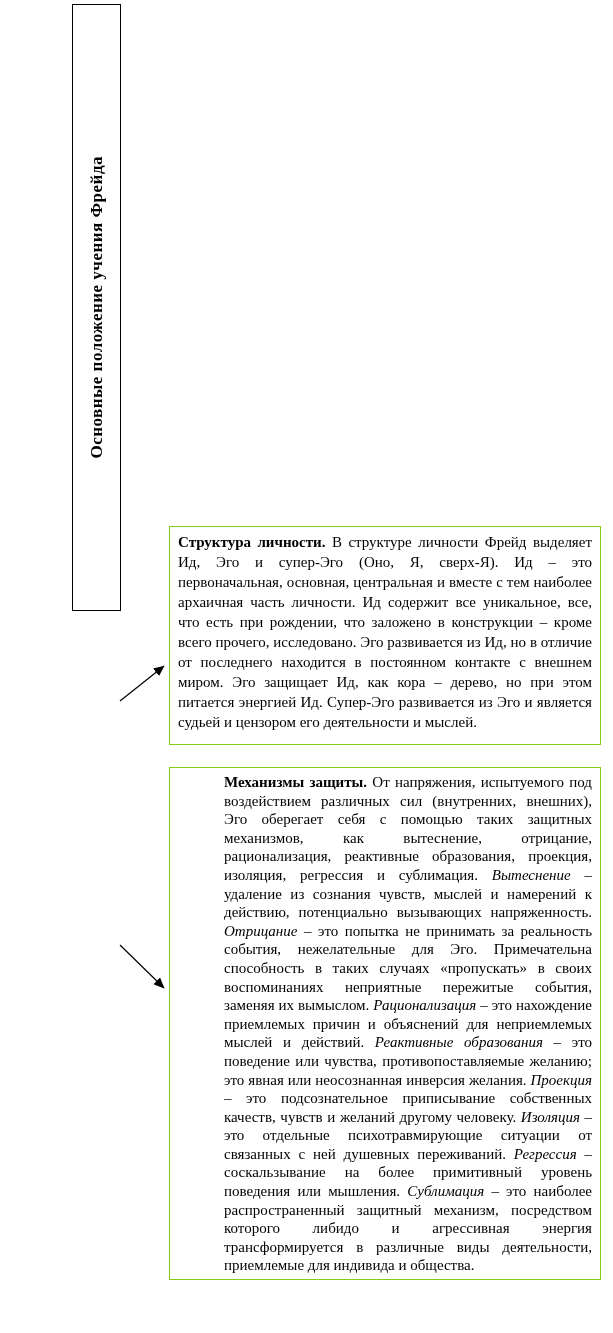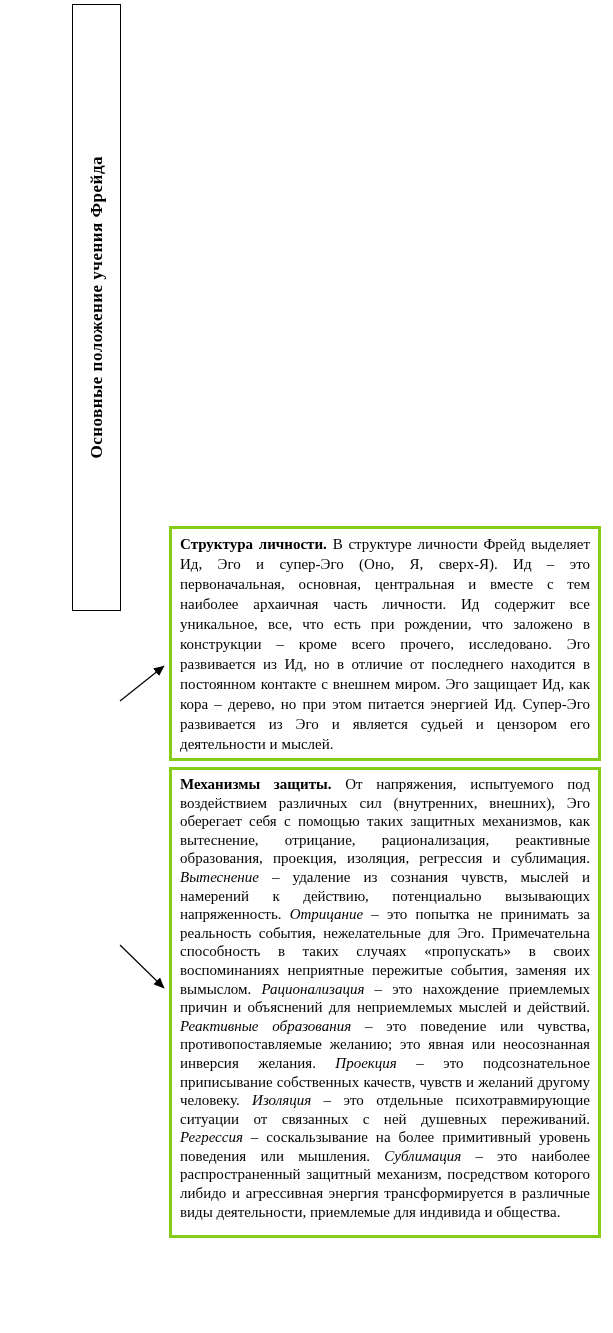--- a/index.html
+++ b/index.html
@@ -34,41 +34,41 @@
     transform: rotate(180deg);
     font-weight: bold;
     font-size: 17px;
     letter-spacing: 0.5px;
     white-space: nowrap;
   }
   .text-box {
     position: absolute;
     left: 169px;
     width: 432px;
-    border: 3px solid #84cc16;
+    border: 1px solid #84cc16;
     box-sizing: border-box;
     background: #ffffff;
     padding: 5px 8px 4px 8px;
   }
   .text-box p {
     margin: 0;
     text-align: justify;
     text-align-last: left;
     font-size: 15px;
   }
   .box-personality {
     top: 526px;
     min-height: 219px;
   }
   .box-personality p { line-height: 20px; }
   .box-defense {
     top: 767px;
     min-height: 471px;
   }
-  .box-defense p { line-height: 18.6px; }
+  .box-defense p { line-height: 18.6px; margin-left: 46px; }
   .bold { font-weight: bold; }
   .italic { font-style: italic; }
   .arrows {
     position: absolute;
     left: 0;
     top: 0;
     width: 613px;
     height: 1333px;
     pointer-events: none;
   }

